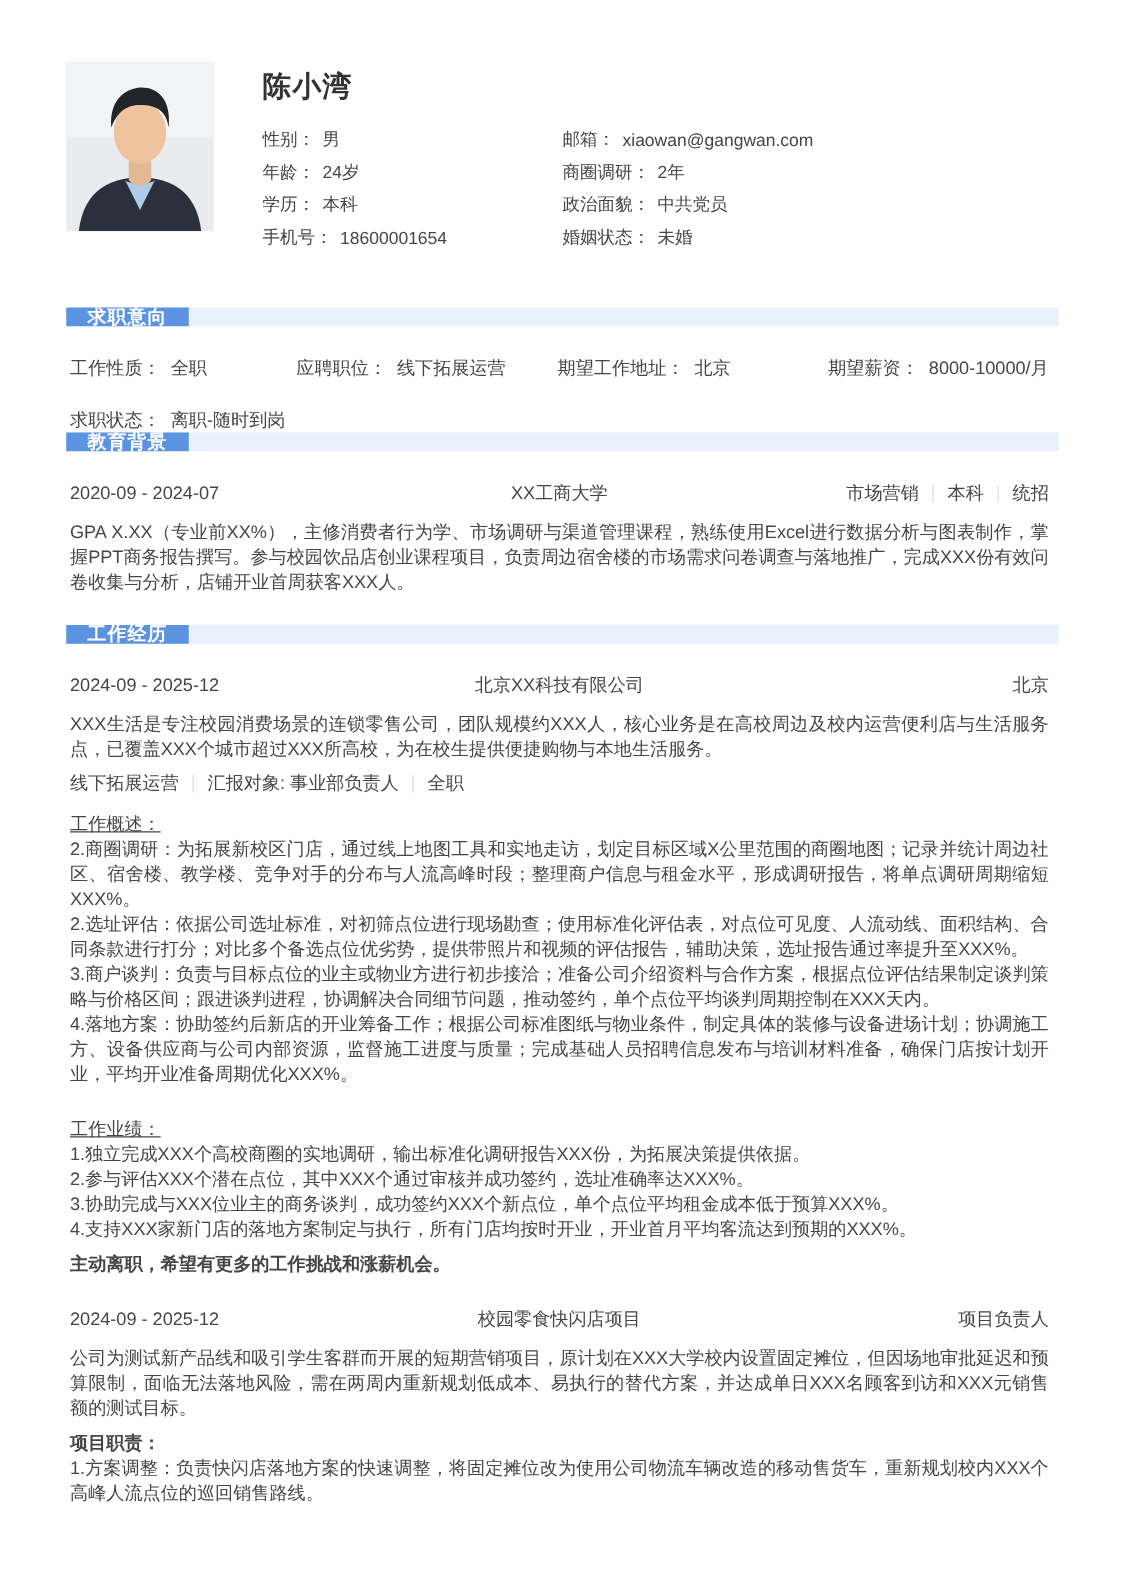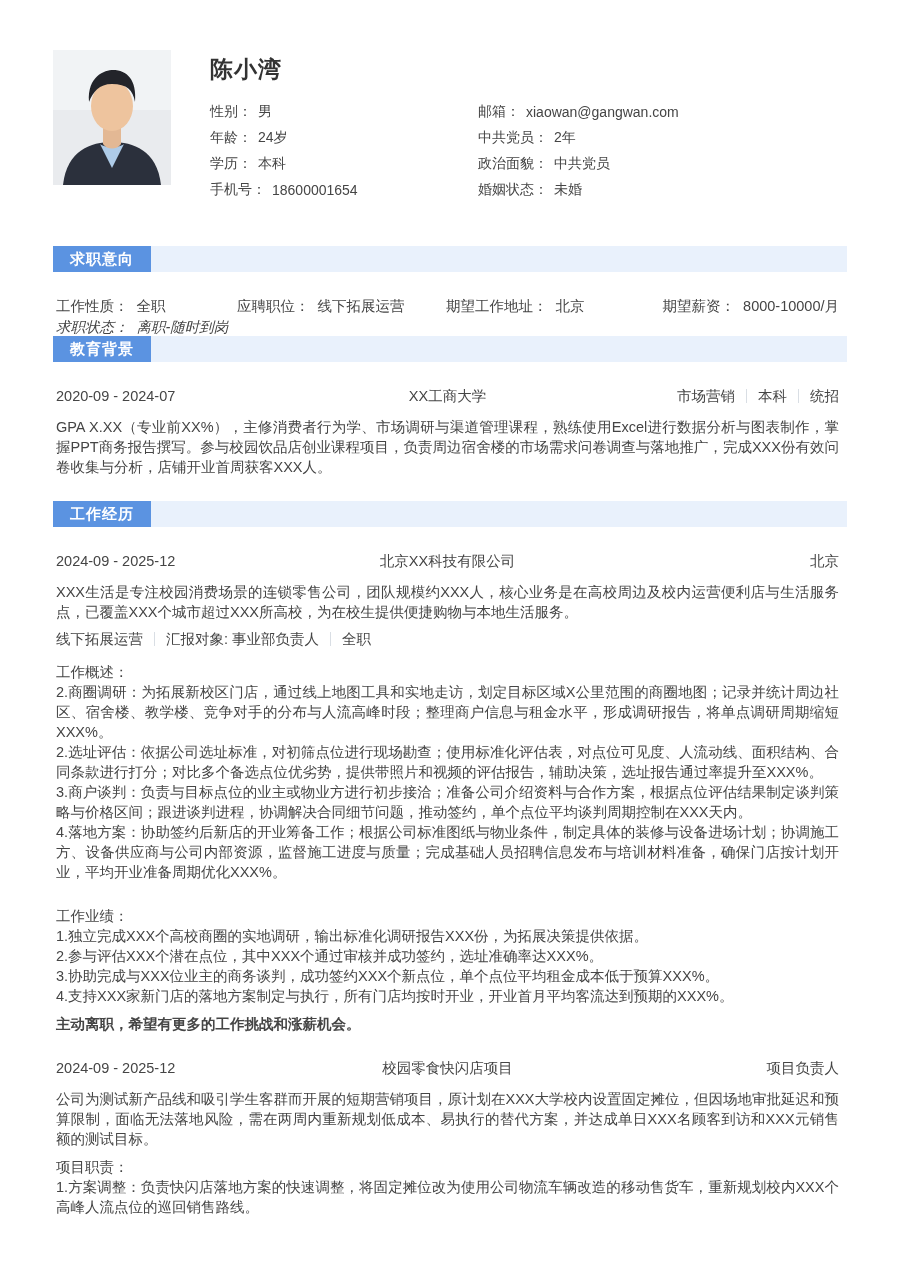--- a/index.html
+++ b/index.html
@@ -23,47 +23,47 @@
   .photo{
     width:118px;height:135px;flex:0 0 118px;
     background:#e3e6ea;overflow:hidden;
   }
   .photo svg{display:block;width:100%;height:100%;}
   .profile-info{margin-left:39px;flex:1;}
   .candidate-name{
     font-size:23px;font-weight:bold;color:var(--dark);
     letter-spacing:1px;padding-top:4px;
   }
-  .info-grid{display:flex;margin-top:14px;font-size:14px;gap:28px;}
+  .info-grid{display:flex;margin-top:14px;font-size:14px;}
   .info-col{display:flex;flex-direction:column;}
   .info-col.left{width:240px;}
   .info-col.right{flex:1;}
   .info-row{height:26px;display:flex;align-items:center;}
   .info-row .lbl{color:var(--text);}
   .info-row .val{margin-left:6px;color:var(--text);}
 
   
   .band{
-    background:var(--band);height:26px;display:flex;align-items:stretch;
+    background:var(--band);height:15px;display:flex;align-items:stretch;
   }
   .tab{
     background:var(--accent);color:#ffffff;font-weight:bold;font-size:15px;
     width:98px;display:flex;align-items:center;justify-content:center;
     letter-spacing:1px;
   }
   .sec-intent .band{margin-top:43px;}
   .sec-edu .band{}
   .sec-work .band{margin-top:24px;}
   .sec-project .band{margin-top:16px;}
 
   .sec-content{margin:0 8px 0 3px;font-size:14.5px;color:var(--text);}
 
   
   .intent-row{display:flex;margin-top:26px;line-height:17px;text-align:center;}
-  .intent-row.second{margin-top:4px;font-style:italic;}
+  .intent-row.second{margin-top:25px;}
   .intent-field{display:flex;white-space:nowrap;}
   .intent-field .val{margin-left:8px;}
   .if-1{width:181px;}
   .if-2{width:209px;}
   .if-3{width:205px;}
   .if-4{flex:1;justify-content:flex-end;}
 
   
   .meta{
     position:relative;display:flex;justify-content:space-between;
@@ -71,25 +71,25 @@
   }
   .meta-center{position:absolute;left:50%;transform:translateX(-50%);white-space:nowrap;}
   .sep-list{display:flex;align-items:flex-start;}
   .sep-list > span{line-height:14px;}
   .sep-list > span + span{border-left:1px solid var(--sep);padding-left:11px;margin-left:11px;}
 
   
   .para{margin-top:12px;line-height:20px;text-align:justify;}
   .role-row{margin-top:10px;line-height:18px;}
   .block{line-height:20px;text-align:justify;}
-  .label-line{margin-top:16px;line-height:20px;}
+  .label-line{margin-top:16px;line-height:20px;text-decoration:underline;}
   .label-line.gap-lg{margin-top:24px;}
   .single{line-height:20px;}
   .leaving{margin-top:8px;line-height:20px;font-weight:bold;}
-  .duty-label{margin-top:8px;line-height:20px;}
+  .duty-label{margin-top:8px;line-height:20px;font-weight:bold;}
 </style>
 </head>
 <body>
 
 <div class="page">
 
   <header class="profile">
     <div class="photo">
       <svg viewBox="0 0 118 135" xmlns="http://www.w3.org/2000/svg">
         <rect x="0" y="0" width="118" height="135" fill="#e9ebee"></rect>
@@ -126,21 +126,21 @@
             <span class="lbl">手机号：</span>
             <span class="val">18600001654</span>
           </div>
         </div>
         <div class="info-col right">
           <div class="info-row">
             <span class="lbl">邮箱：</span>
             <span class="val">xiaowan@gangwan.com</span>
           </div>
           <div class="info-row">
-            <span class="lbl">中共党员：</span>
+            <span class="lbl">商圈调研：</span>
             <span class="val">2年</span>
           </div>
           <div class="info-row">
             <span class="lbl">政治面貌：</span>
             <span class="val">中共党员</span>
           </div>
           <div class="info-row">
             <span class="lbl">婚姻状态：</span>
             <span class="val">未婚</span>
           </div>

